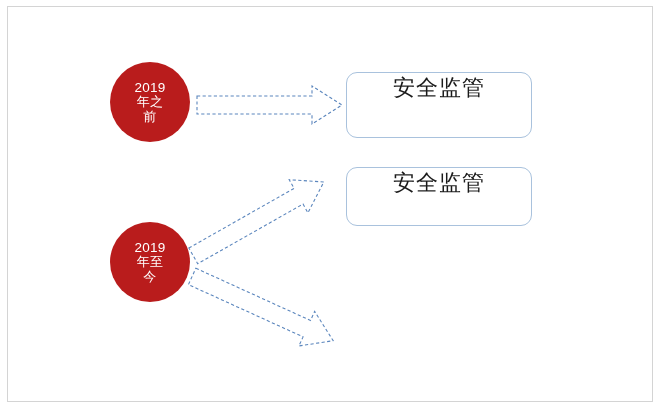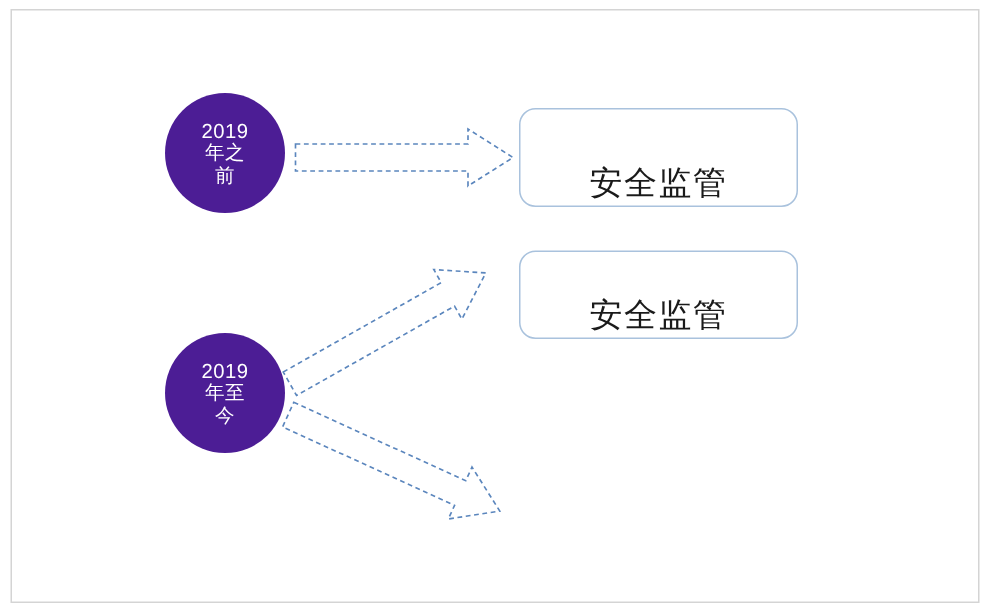--- a/index.html
+++ b/index.html
@@ -30,21 +30,21 @@
     box-sizing: border-box;
     background: #ffffff;
     pointer-events: none;
   }
 
   .node-circle {
     position: absolute;
     width: 80px;
     height: 80px;
     border-radius: 50%;
-    background: #4c1d95;
+    background: #b91c1c;
     color: #ffffff;
     display: flex;
     flex-direction: column;
     align-items: center;
     justify-content: center;
     line-height: 1.12;
     font-size: 13px;
     letter-spacing: 0.3px;
     text-align: center;
     box-sizing: border-box;
@@ -57,21 +57,21 @@
     font-size: 13.5px;
   }
 
   .node-box {
     position: absolute;
     border: 1px solid #a9c2dd;
     border-radius: 11px;
     background: #ffffff;
     color: #1a1a1a;
     display: flex;
-    align-items: flex-end;
+    align-items: flex-start;
     justify-content: center;
     box-sizing: border-box;
     font-size: 22px;
     letter-spacing: 1px;
     white-space: nowrap;
   }
 
   .arrow-svg {
     position: absolute;
     overflow: visible;

